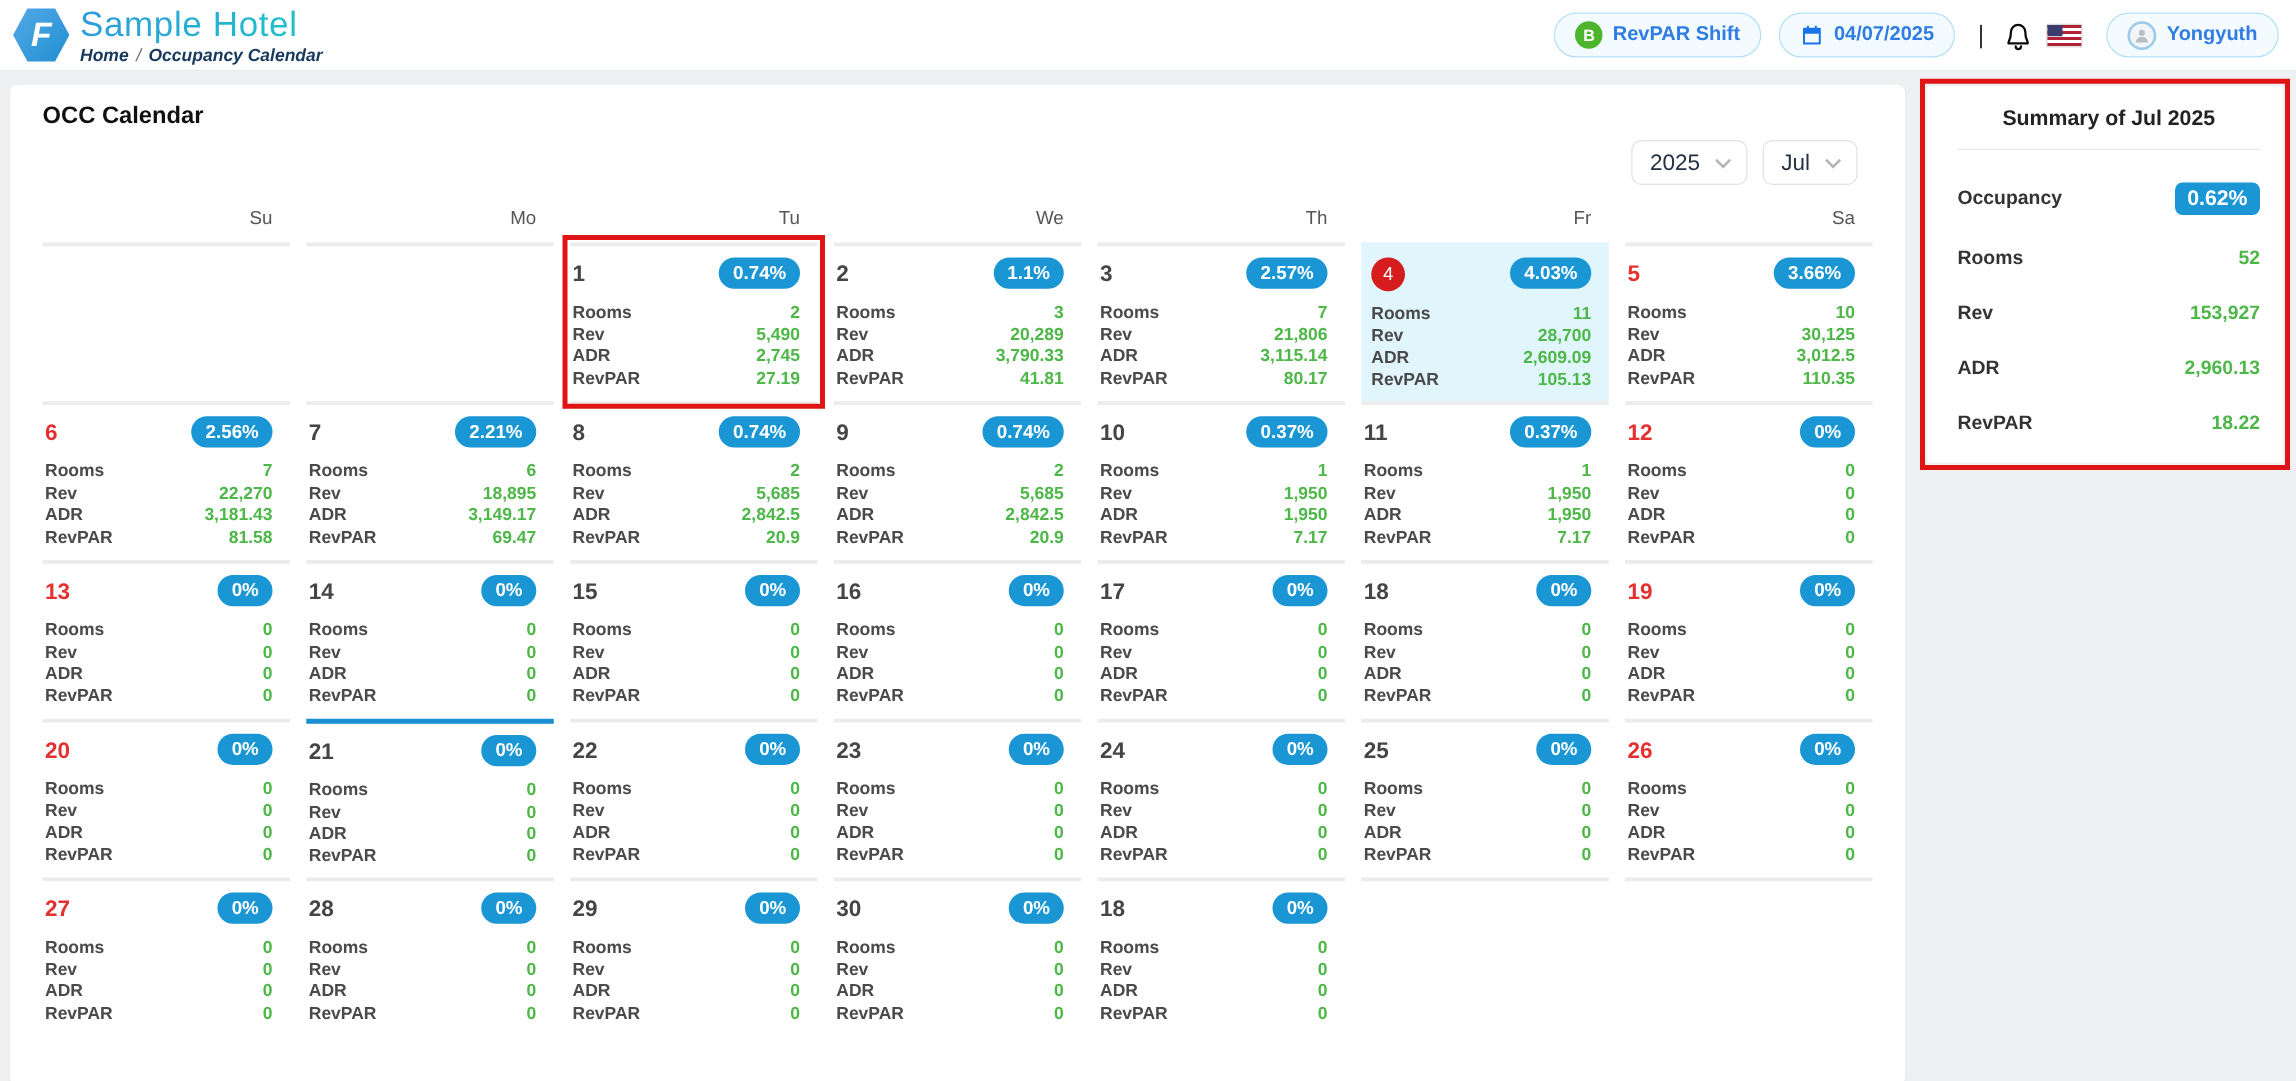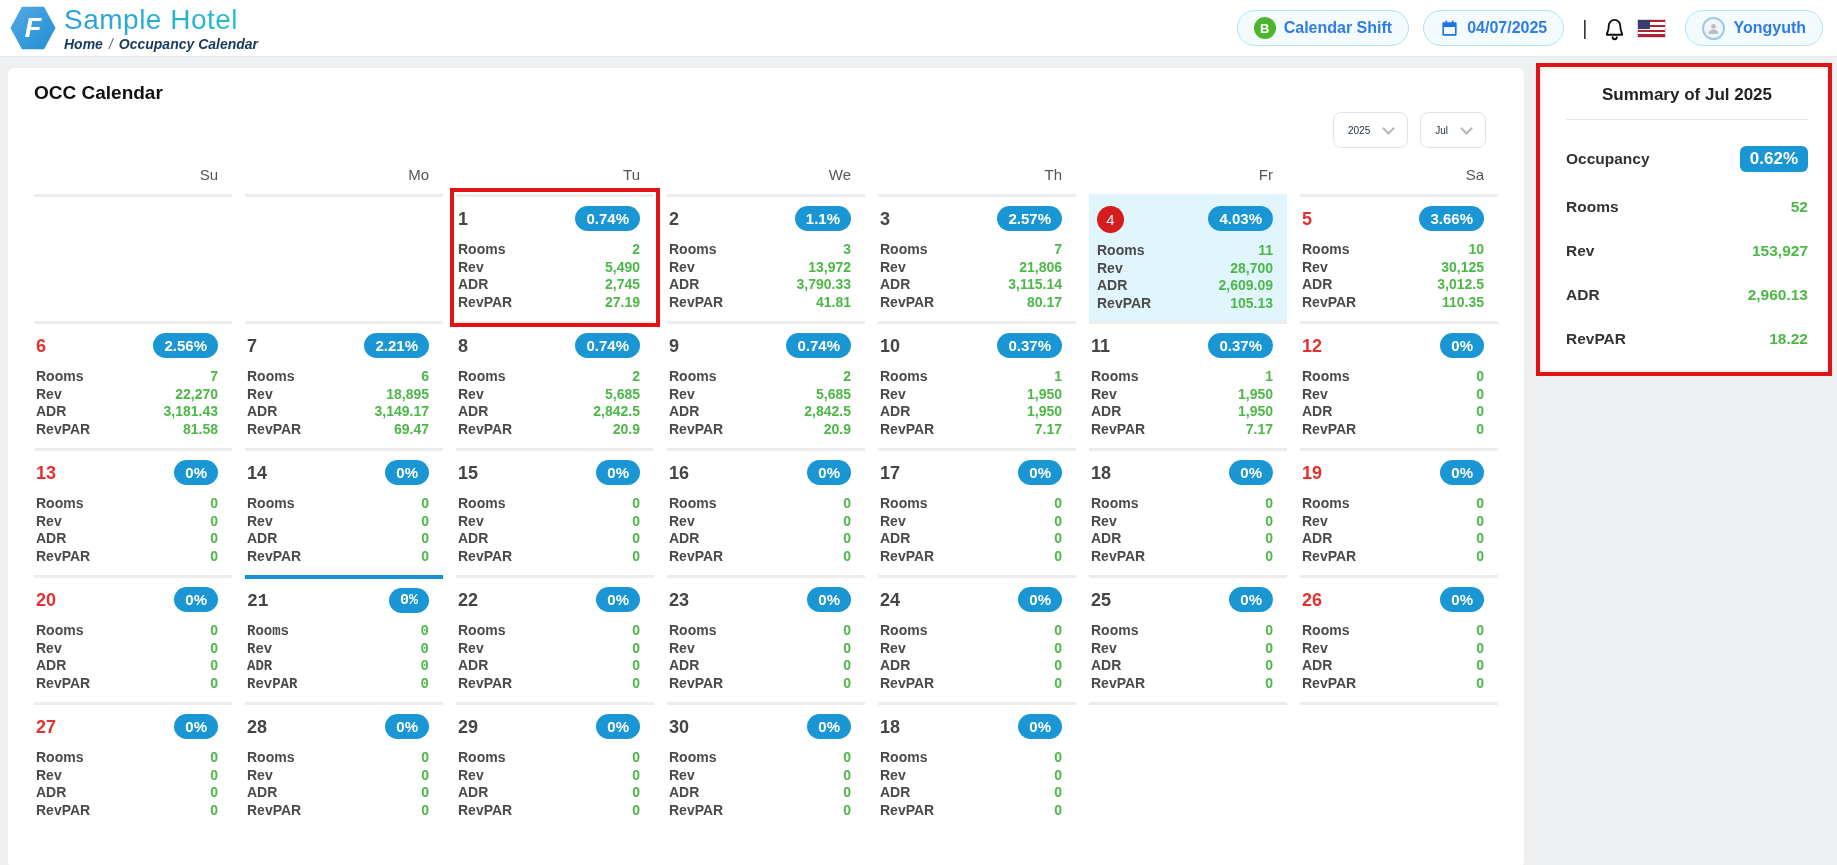--- a/index.html
+++ b/index.html
@@ -38,29 +38,29 @@
   .flag::after{content:"";position:absolute;left:0;top:0;width:12px;height:9px;background:#3c3b6e;}
   .usercircle{width:23px;height:23px;border-radius:50%;border:2px solid #9dc9ea;
     background:#f2f5f7;display:flex;align-items:center;justify-content:center;}
   
   .main{display:flex;align-items:flex-start;padding:11px 5px 0 8px;gap:12px;}
   .card{flex:1;background:#fff;border-radius:6px;box-shadow:0 1px 2px rgba(0,0,0,.05);
     padding:14px 26px 20px 26px;min-height:800px;}
   .card-title{font-size:19px;font-weight:bold;color:#101010;}
   .selects{display:flex;justify-content:flex-end;gap:12px;margin:8px 12px 18px 0;}
   .select{display:flex;align-items:center;gap:14px;border:1px solid #e2e2e2;border-radius:8px;
-    height:36px;padding:0 14px;font-size:10px;color:#243043;cursor:pointer;background:#fff;}
+    height:36px;padding:0 14px;font-size:18px;color:#243043;cursor:pointer;background:#fff;}
   .chev{width:9px;height:9px;border-right:2px solid #b5b5b5;border-bottom:2px solid #b5b5b5;
     transform:rotate(45deg);margin-top:-4px;}
   .grid7{display:grid;grid-template-columns:repeat(7,1fr);column-gap:13px;}
   .wd{font-size:15px;color:#555;text-align:right;padding-right:14px;height:28px;}
   .cell{border-top:3px solid var(--divider);padding:9px 14px 0 2px;height:127px;position:relative;}
   .cell.empty{}
   .cell.today{background:var(--todaybg);border-top-color:var(--todaybg);padding-left:8px;}
-  .cell.blue-top{border-top-color:#1a8fd1;border-top-width:4px;font-family:Liberation Mono, monospace;}
+  .cell.blue-top{border-top-color:#1a8fd1;border-top-width:4px;}
   .cell.annotated{outline:4px solid var(--annot);outline-offset:2px;z-index:2;}
   .dayhead{display:flex;justify-content:space-between;align-items:flex-start;margin-bottom:9px;}
   .daynum{font-size:18px;font-weight:bold;color:var(--daynum);line-height:26px;}
   .cell.red-day .daynum{color:var(--redday);}
   .todaycircle{width:27px;height:27px;border-radius:50%;background:var(--todayred);
     color:#fff;font-size:15px;display:flex;align-items:center;justify-content:center;}
   .badge{background:var(--accent);color:#fff;font-size:15px;font-weight:bold;
     padding:2px 11px;border-radius:13px;line-height:21px;}
   .mrow{display:flex;justify-content:space-between;font-size:14px;line-height:17.5px;}
   .mlabel{color:var(--label);font-weight:bold;}
@@ -87,21 +87,21 @@
   <div class="brandwrap">
     <div class="brand">Sample Hotel</div>
     <div class="breadcrumb">
       <span>Home</span><span class="sep">/</span><span>Occupancy Calendar</span>
     </div>
   </div>
   <div class="topspacer"></div>
 
   <div class="pill">
     <span class="bcircle">B</span>
-    <span>Calendar Shift</span>
+    <span>RevPAR Shift</span>
   </div>
 
   <div class="pill">
     <span>
       <svg width="19" height="19" viewBox="0 0 24 24" fill="#1a73e8">
         <path d="M7 2h2v3H7zM15 2h2v3h-2z"></path>
         <path d="M4 4h16a1 1 0 0 1 1 1v15a1 1 0 0 1-1 1H4a1 1 0 0 1-1-1V5a1 1 0 0 1 1-1zm1 6v9h14v-9H5z"></path>
       </svg>
     </span>
     <span>04/07/2025</span>
@@ -184,21 +184,21 @@
             <div class="dayhead">
               <span class="daynum">2</span>
               <span class="badge">1.1%</span>
             </div>
             <div class="mrow">
               <span class="mlabel">Rooms</span>
               <span class="mval">3</span>
             </div>
             <div class="mrow">
               <span class="mlabel">Rev</span>
-              <span class="mval">13,972</span>
+              <span class="mval">20,289</span>
             </div>
             <div class="mrow">
               <span class="mlabel">ADR</span>
               <span class="mval">3,790.33</span>
             </div>
             <div class="mrow">
               <span class="mlabel">RevPAR</span>
               <span class="mval">41.81</span>
             </div>
           </div>

